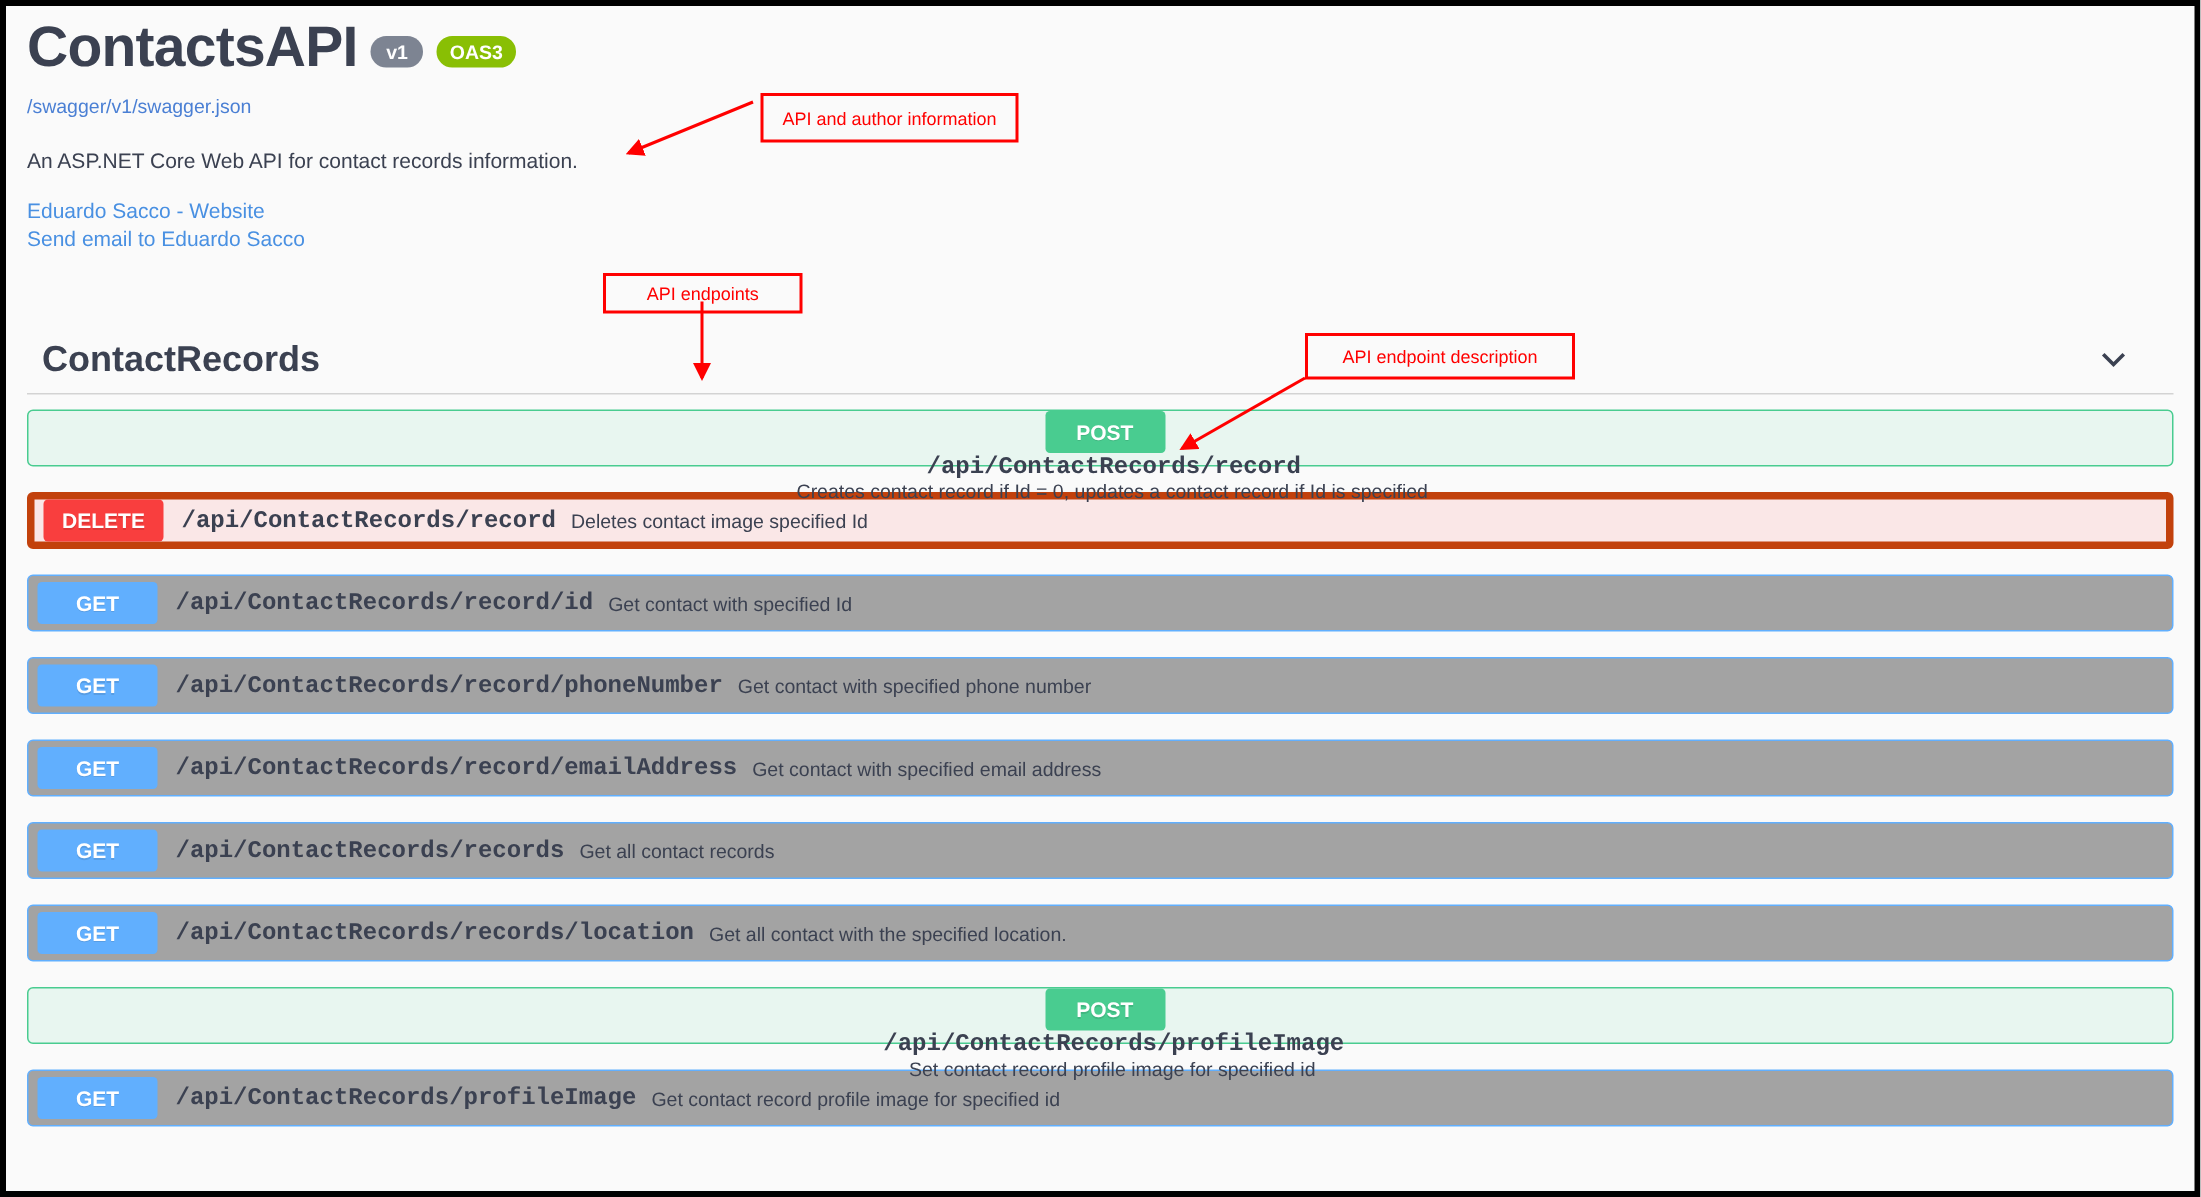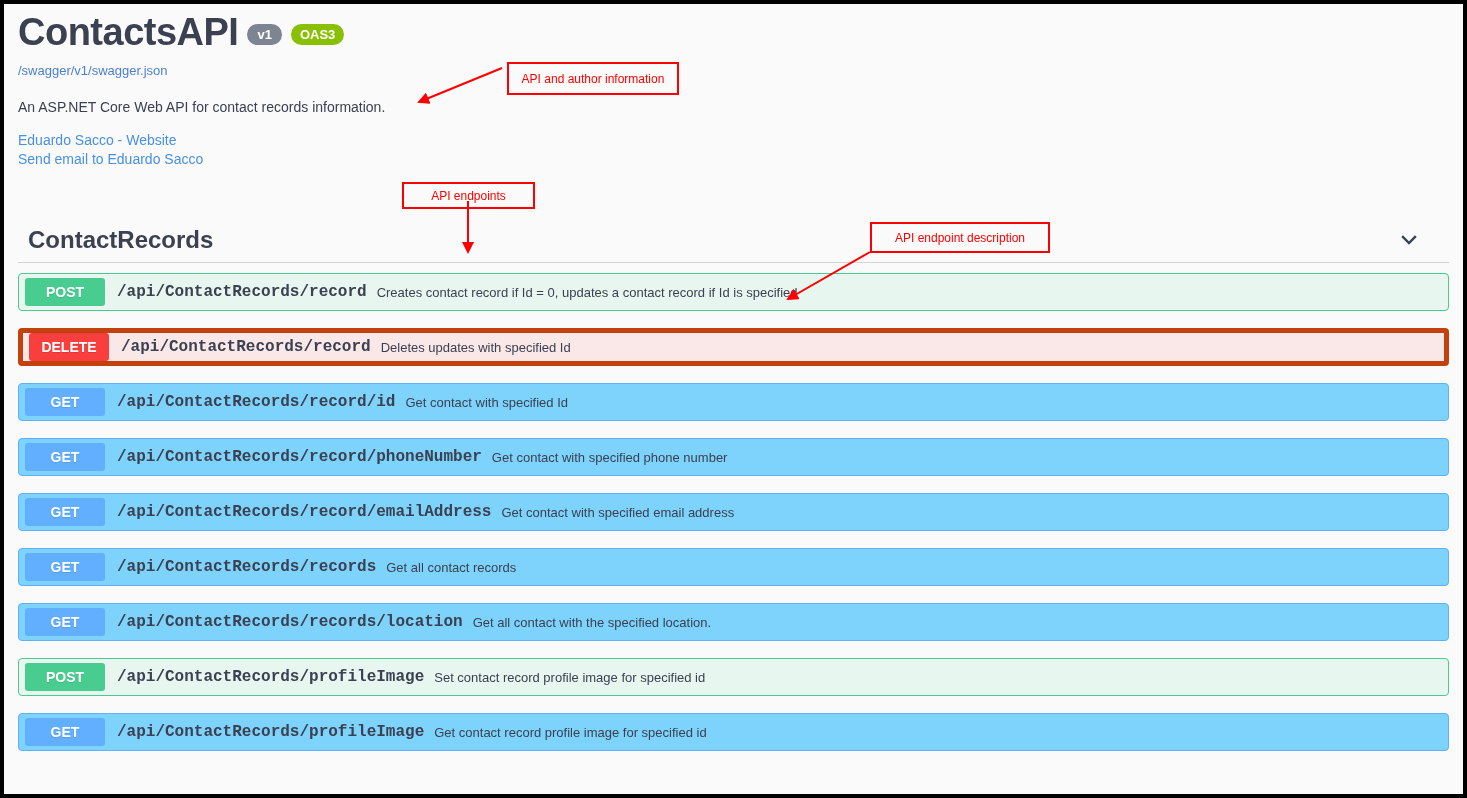--- a/index.html
+++ b/index.html
@@ -125,27 +125,28 @@
     align-items: center;
     height: 38px;
     margin-bottom: 17px;
     border-radius: 4px;
     box-sizing: border-box;
     padding-left: 6px;
   }
   .op-row.post {
     background: #e8f6f0;
     border: 1px solid #49cc90;
+    flex-direction: column;
   }
   .op-row.delete {
     background: #fae7e7;
     border: 5px solid #c2410c;
   }
   .op-row.get {
-    background: #7dd3fc;
+    background: #a3a3a3;
     border: 1px solid #61affe;
   }
   .op-method {
     flex: 0 0 auto;
     width: 80px;
     min-width: 80px;
     text-align: center;
     color: #ffffff;
     font-size: 14px;
     font-weight: bold;
@@ -226,21 +227,21 @@
     </div>
     <div class="op-list" id="op-list">
         <div class="op-row post">
           <span class="op-method">POST</span>
           <span class="op-path">/api/ContactRecords/record</span>
           <span class="op-summary">Creates contact record if Id = 0, updates a contact record if Id is specified</span>
         </div>
         <div class="op-row delete">
           <span class="op-method">DELETE</span>
           <span class="op-path">/api/ContactRecords/record</span>
-          <span class="op-summary">Deletes updates with specified Id</span>
+          <span class="op-summary">Deletes contact image specified Id</span>
         </div>
         <div class="op-row get">
           <span class="op-method">GET</span>
           <span class="op-path">/api/ContactRecords/record/id</span>
           <span class="op-summary">Get contact with specified Id</span>
         </div>
         <div class="op-row get">
           <span class="op-method">GET</span>
           <span class="op-path">/api/ContactRecords/record/phoneNumber</span>
           <span class="op-summary">Get contact with specified phone number</span>

